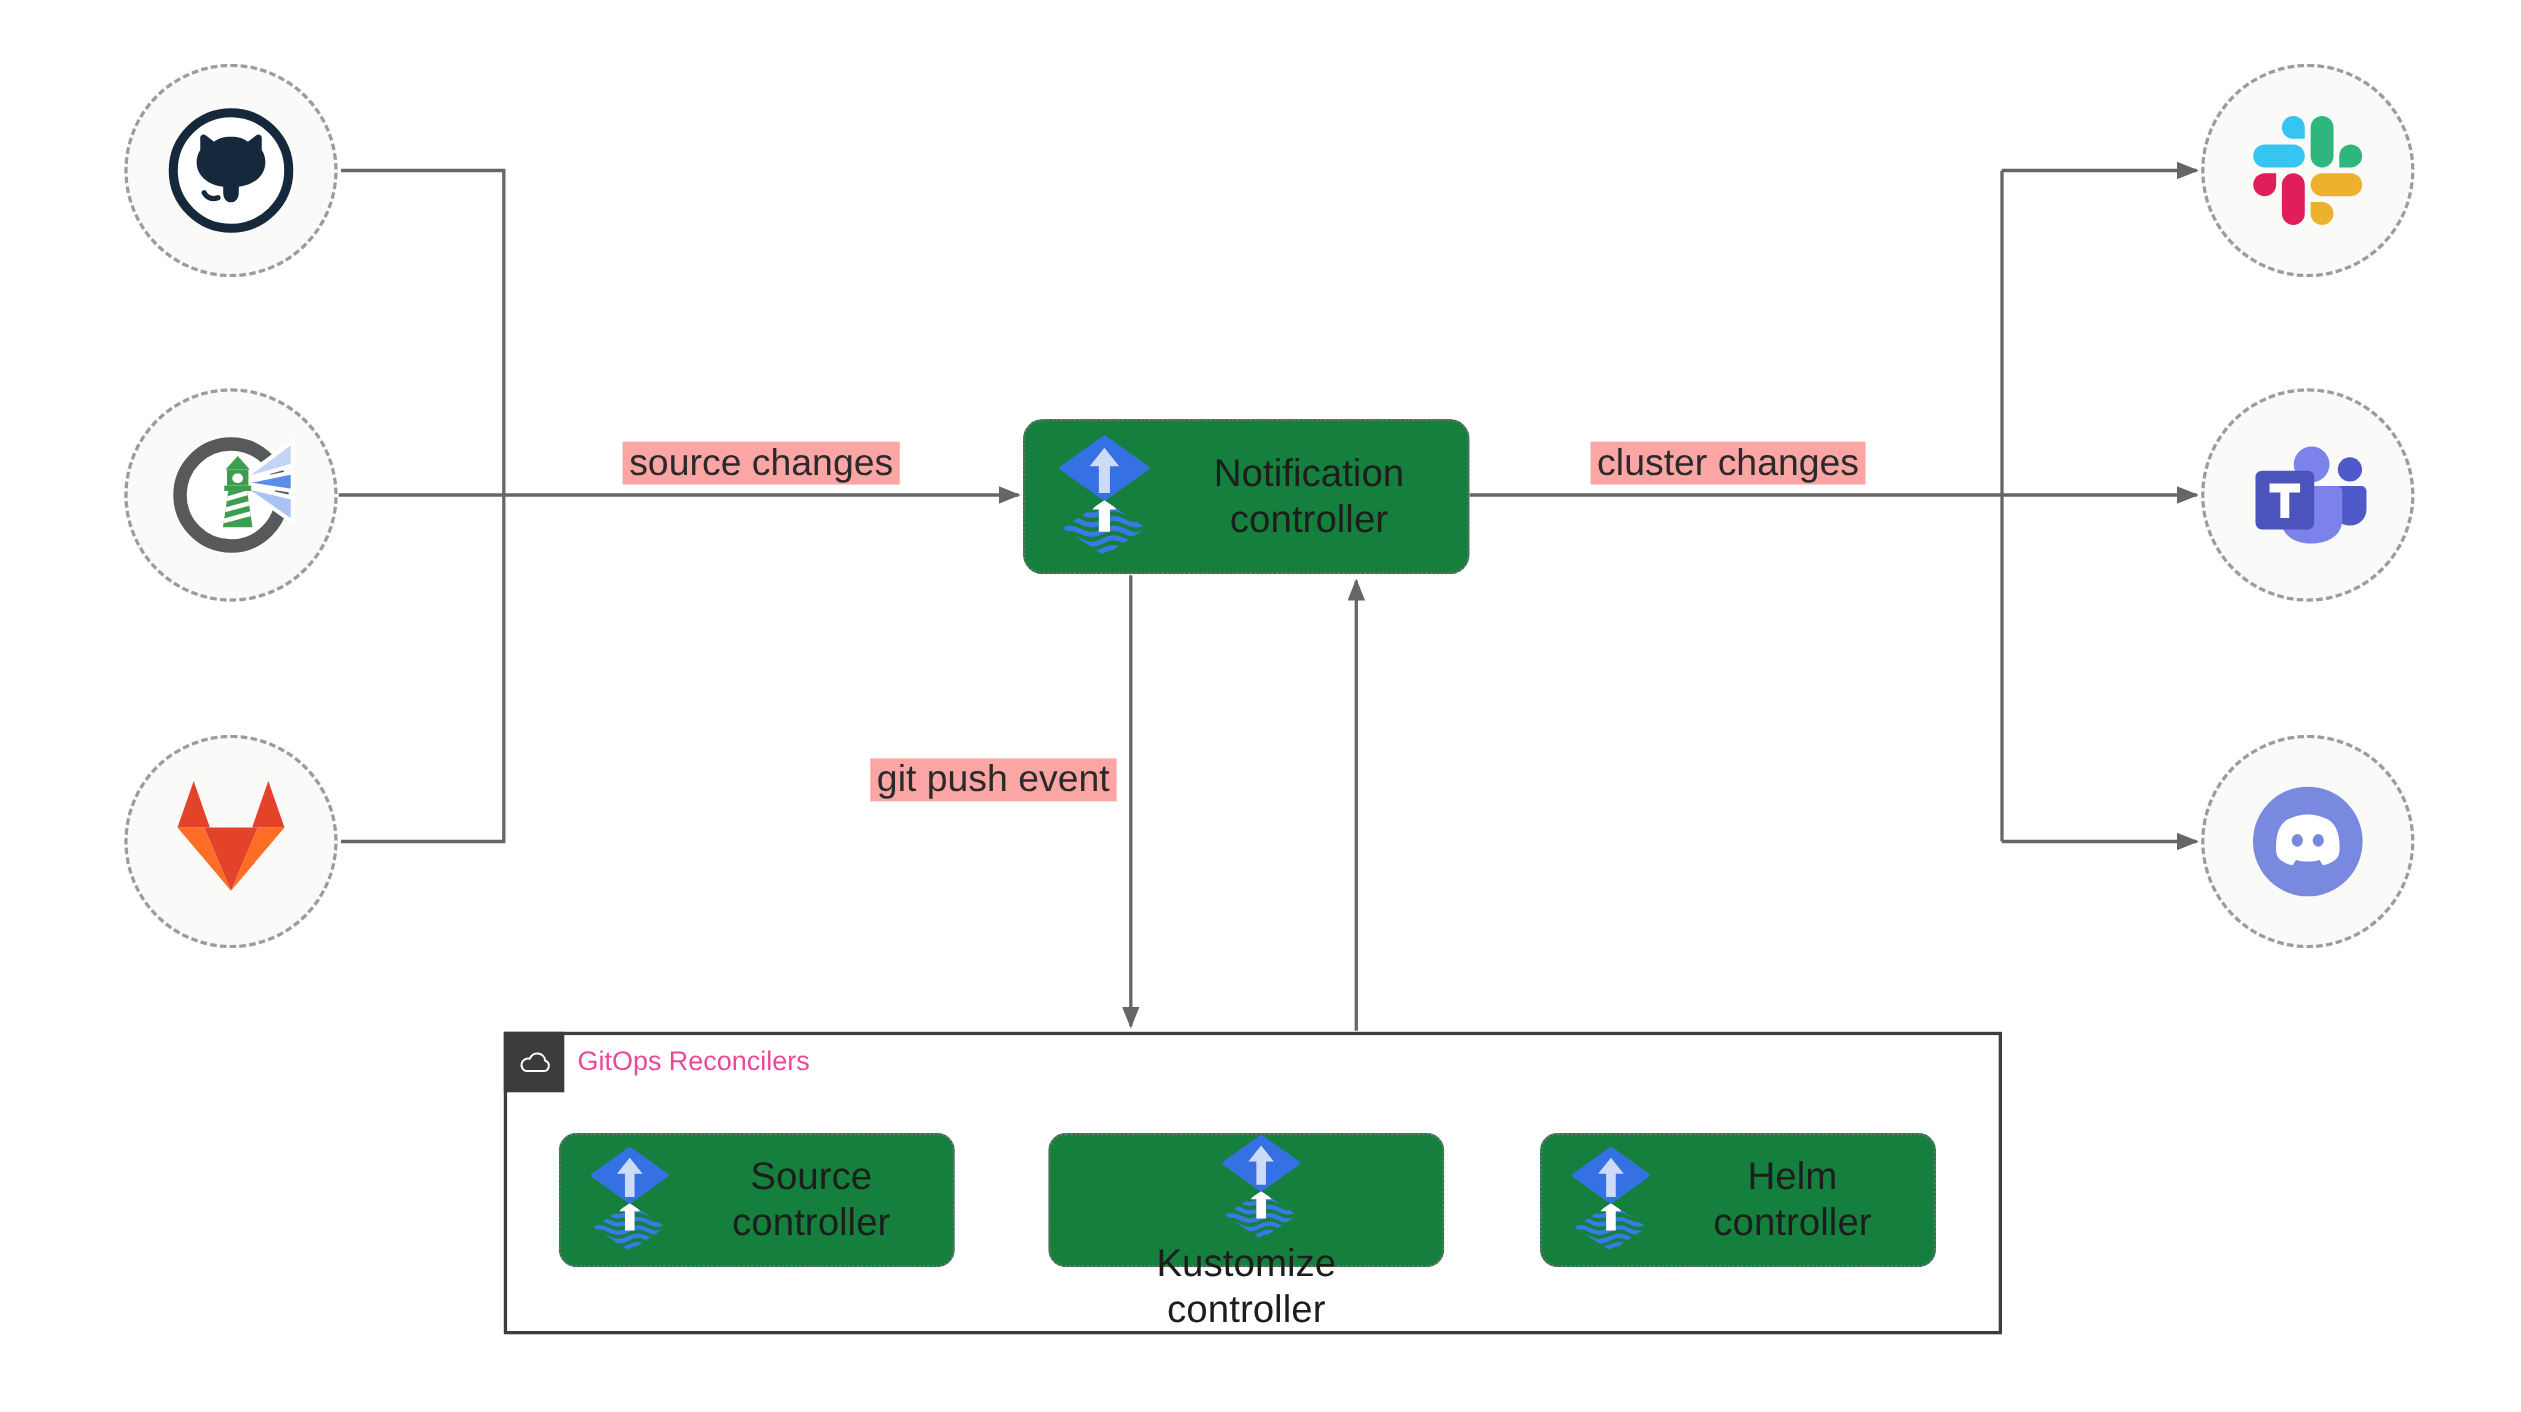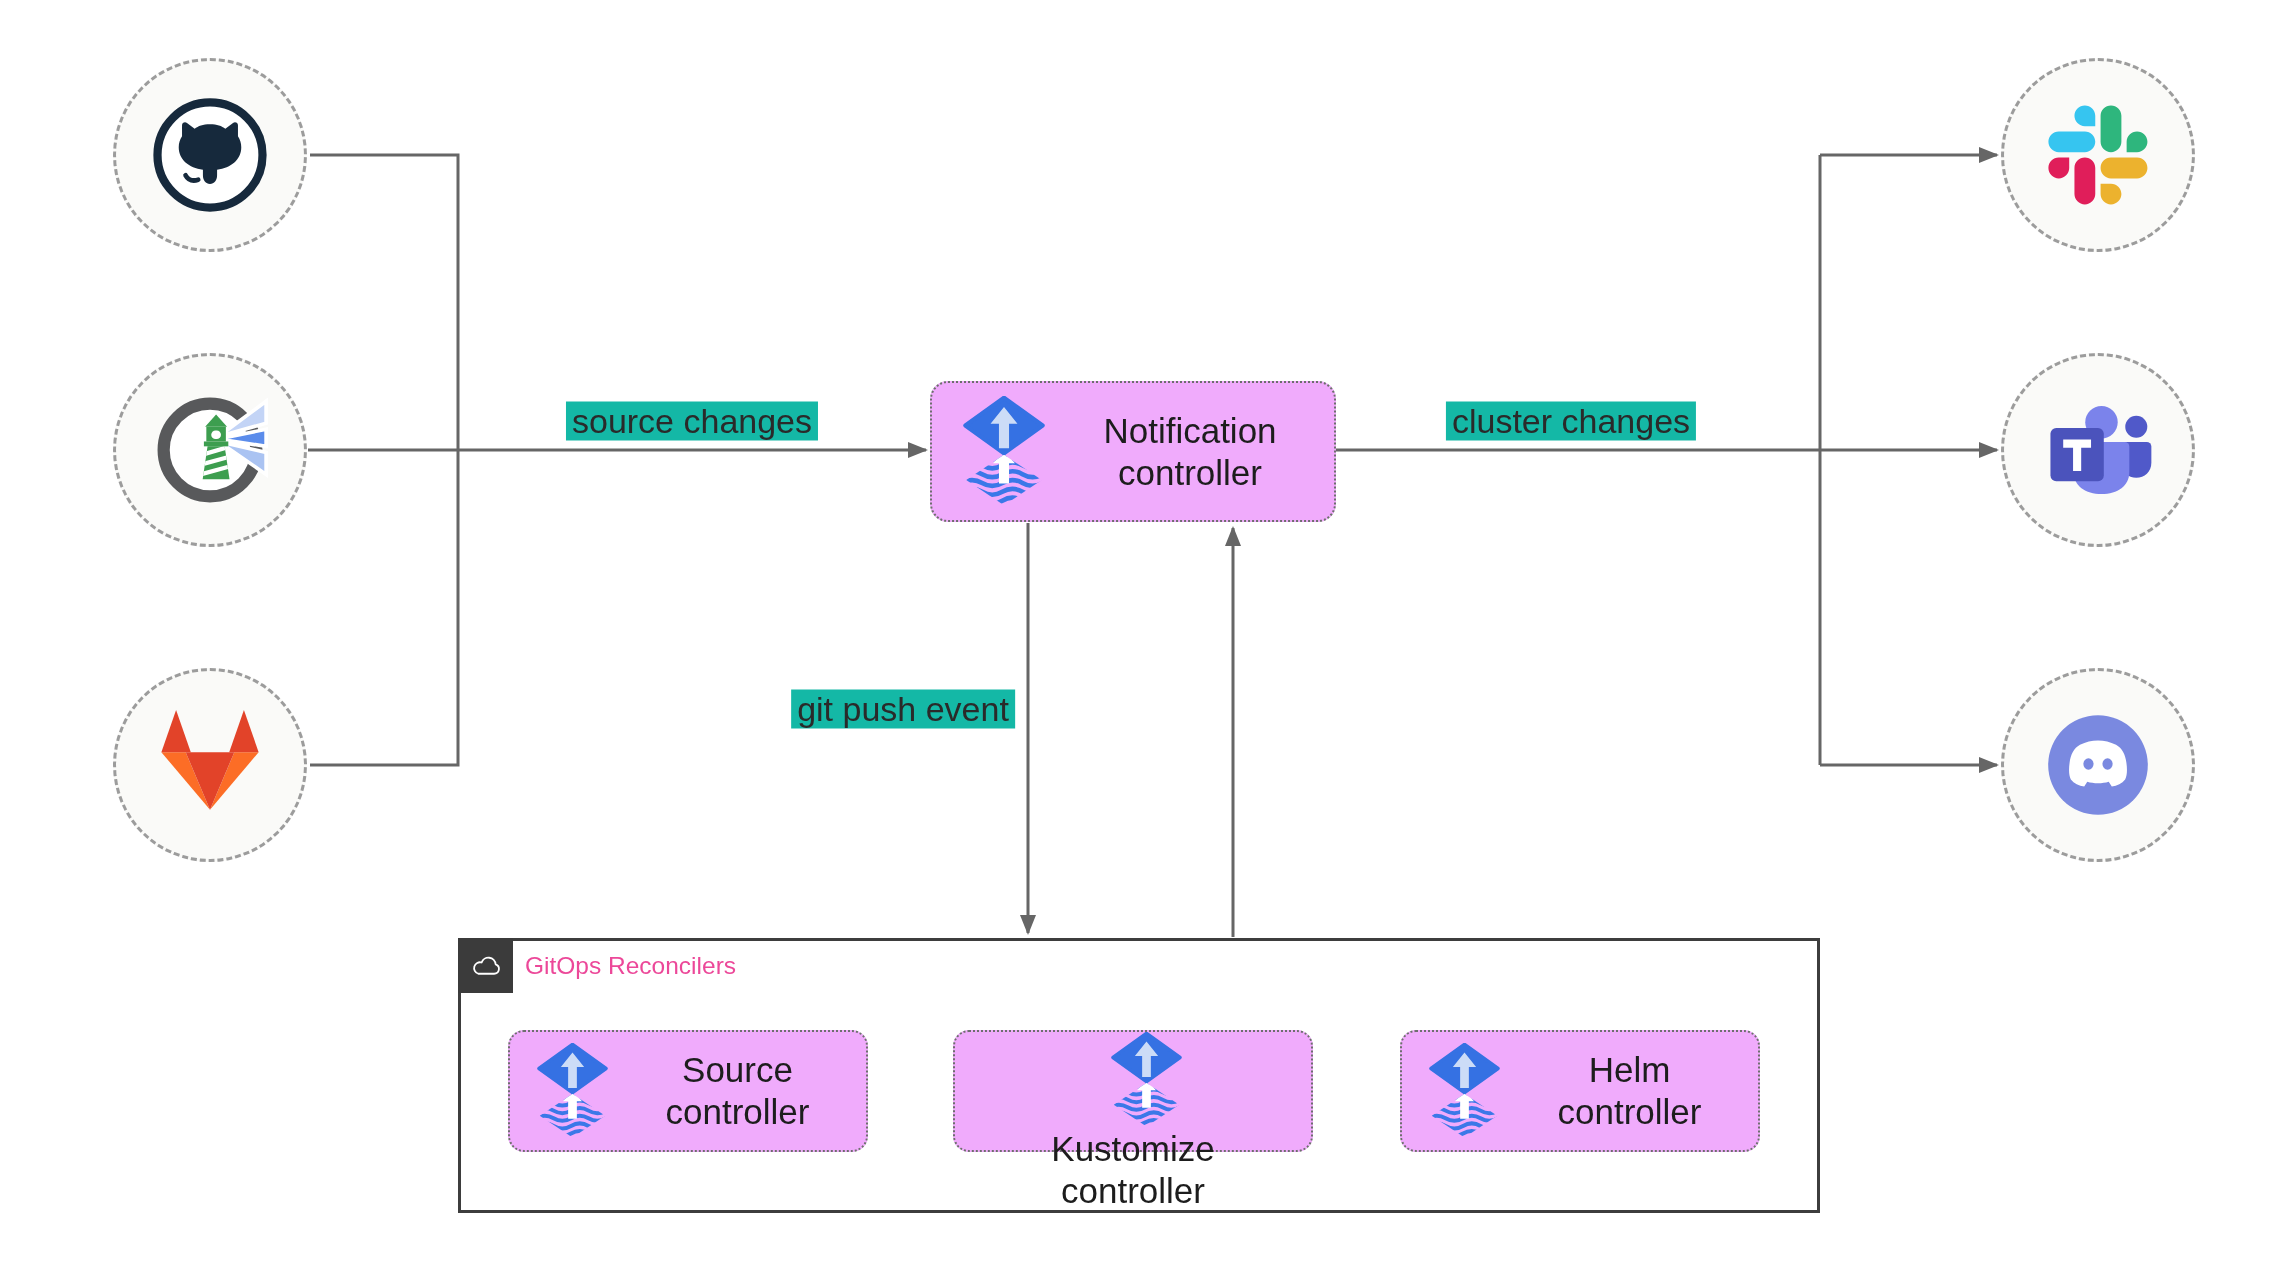--- a/index.html
+++ b/index.html
@@ -6,21 +6,21 @@
   body{width:2292px;height:1284px;position:relative;font-family:"Liberation Sans",sans-serif;overflow:hidden;}
   .canvas{position:absolute;inset:0;}
   .overlay{position:absolute;left:0;top:0;z-index:0;pointer-events:none;}
   .defs{position:absolute;width:0;height:0;overflow:hidden;}
 
   .circle{position:absolute;width:194px;height:194px;border-radius:50%;
     border:3px dashed #9c9c9c;background:#fafaf8;box-sizing:border-box;
     display:flex;align-items:center;justify-content:center;z-index:1;}
   .circle svg{display:block;}
 
-  .ctrl{position:absolute;background:#f0abfc;border:2.5px dotted #6e6e6e;border-radius:18px;
+  .ctrl{position:absolute;background:#15803d;border:2.5px dotted #6e6e6e;border-radius:18px;
     box-sizing:border-box;display:flex;align-items:center;z-index:1;}
   .ctrl .fluxsvg{flex:0 0 auto;}
   .ctrl .lbl{flex:1;display:flex;justify-content:center;}
   .ctrl .lbl span{display:block;text-align:center;font-size:35px;line-height:1.2;color:#1d1d1d;}
 
   .notif{left:930px;top:381px;width:406px;height:141px;}
   .notif .fluxsvg{margin-left:30px;}
   .notif .lbl span{width:215px;}
 
   .groupbox{position:absolute;left:458px;top:938px;width:1362px;height:275px;
@@ -30,21 +30,21 @@
   .grouplbl{position:absolute;left:64px;top:11px;font-size:24.5px;color:#ec4899;white-space:nowrap;}
 
   .inner{width:360px;height:122px;border-radius:16px;}
   .inner .fluxsvg{margin-left:26px;}
   .inner .lbl span{width:190px;}
   .src-ctrl{left:508px;top:1030px;}
   .kus-ctrl{left:953px;top:1030px;flex-direction:column;}
   .helm-ctrl{left:1400px;top:1030px;}
 
   .edgelbl{position:absolute;transform:translate(-50%,-50%);font-size:34px;color:#2a2a2a;
-    background:#14b8a6;padding:0 6px;white-space:nowrap;z-index:2;}
+    background:#fca5a5;padding:0 6px;white-space:nowrap;z-index:2;}
 
   .wv{stroke:#3b78e8;stroke-width:5.5;fill:none;stroke-linecap:round;}
 </style>
 </head>
 <body>
 
 <svg class="defs" aria-hidden="true">
   <defs>
     <clipPath id="flux-wave-clip">
         <polygon points="50,70 95,100 50,130 5,100"></polygon>

